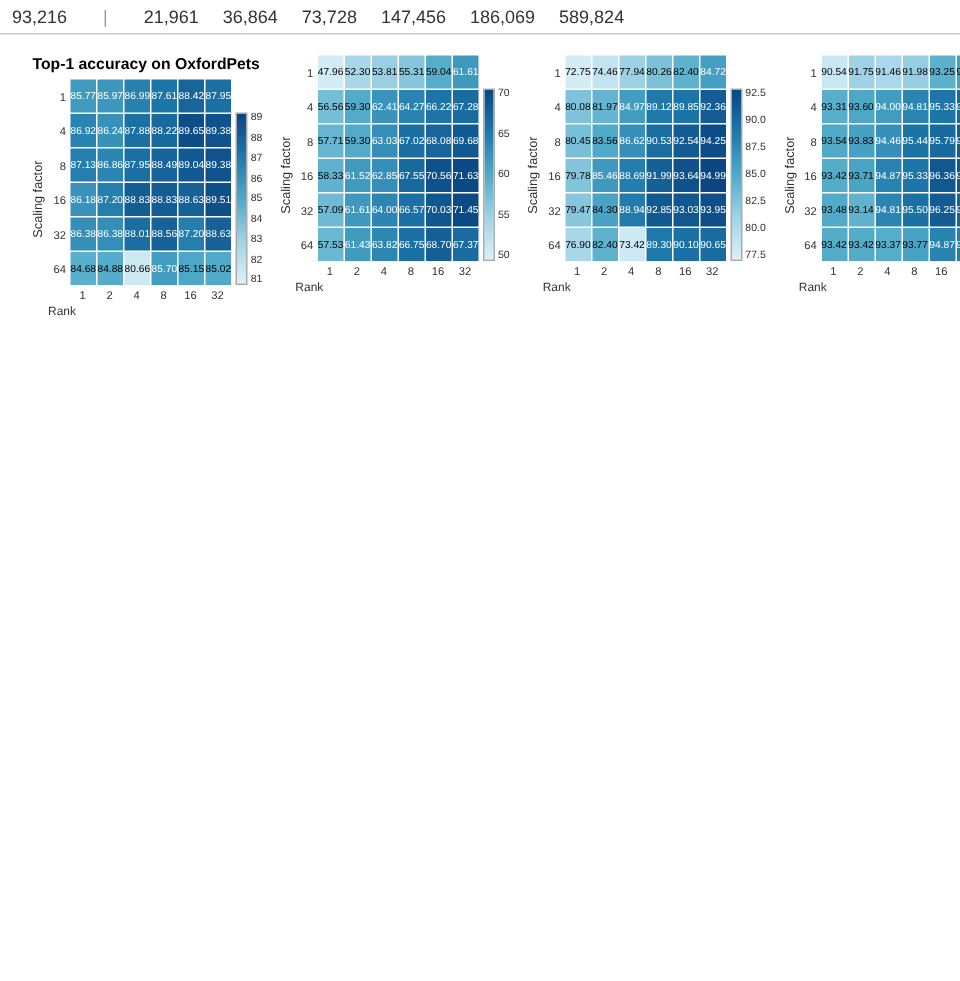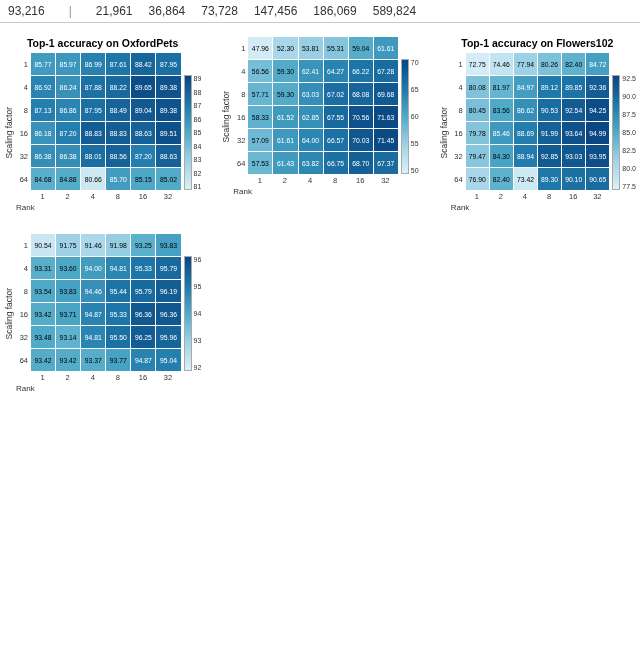--- a/index.html
+++ b/index.html
@@ -21,23 +21,23 @@
       display: flex;
       gap: 16px;
       flex-wrap: wrap;
     }
     .top-row .sep {
       margin: 0 8px;
       color: #999;
     }
     .charts-container {
       display: grid;
-      grid-template-columns: 1fr 1fr 1fr;
-      gap: 12px;
-      padding: 8px 0;
+      grid-template-columns: 1fr 1fr 1fr 1fr;
+      gap: 2px;
+      padding: 8px 16px;
     }
     .chart-panel {
       padding: 6px 4px 4px 4px;
       position: relative;
     }
     .chart-title {
       text-align: center;
       font-size: 10.5px;
       font-weight: bold;
       margin-bottom: 4px;
@@ -284,21 +284,20 @@
             <div class="colorbar-tick">70</div>
             <div class="colorbar-tick">65</div>
             <div class="colorbar-tick">60</div>
             <div class="colorbar-tick">55</div>
             <div class="colorbar-tick">50</div>
           </div>
         </div>
       </div>
     </div>
     <div class="chart-panel">
-      <div class="chart-title">Top-1 accuracy on Flowers102</div>
       <div class="chart-inner">
         <div class="y-axis-label">Scaling factor</div>
         <div class="grid-and-axes">
           <div class="heatmap-grid">
             <div class="row-label">1</div>
             <div class="cell" style="background: rgb(212, 236, 246); color: rgb(0, 0, 0);">72.75</div>
             <div class="cell" style="background: rgb(194, 227, 240); color: rgb(0, 0, 0);">74.46</div>
             <div class="cell" style="background: rgb(157, 209, 229); color: rgb(0, 0, 0);">77.94</div>
             <div class="cell" style="background: rgb(125, 193, 217); color: rgb(0, 0, 0);">80.26</div>
             <div class="cell" style="background: rgb(95, 178, 206); color: rgb(0, 0, 0);">82.40</div>

